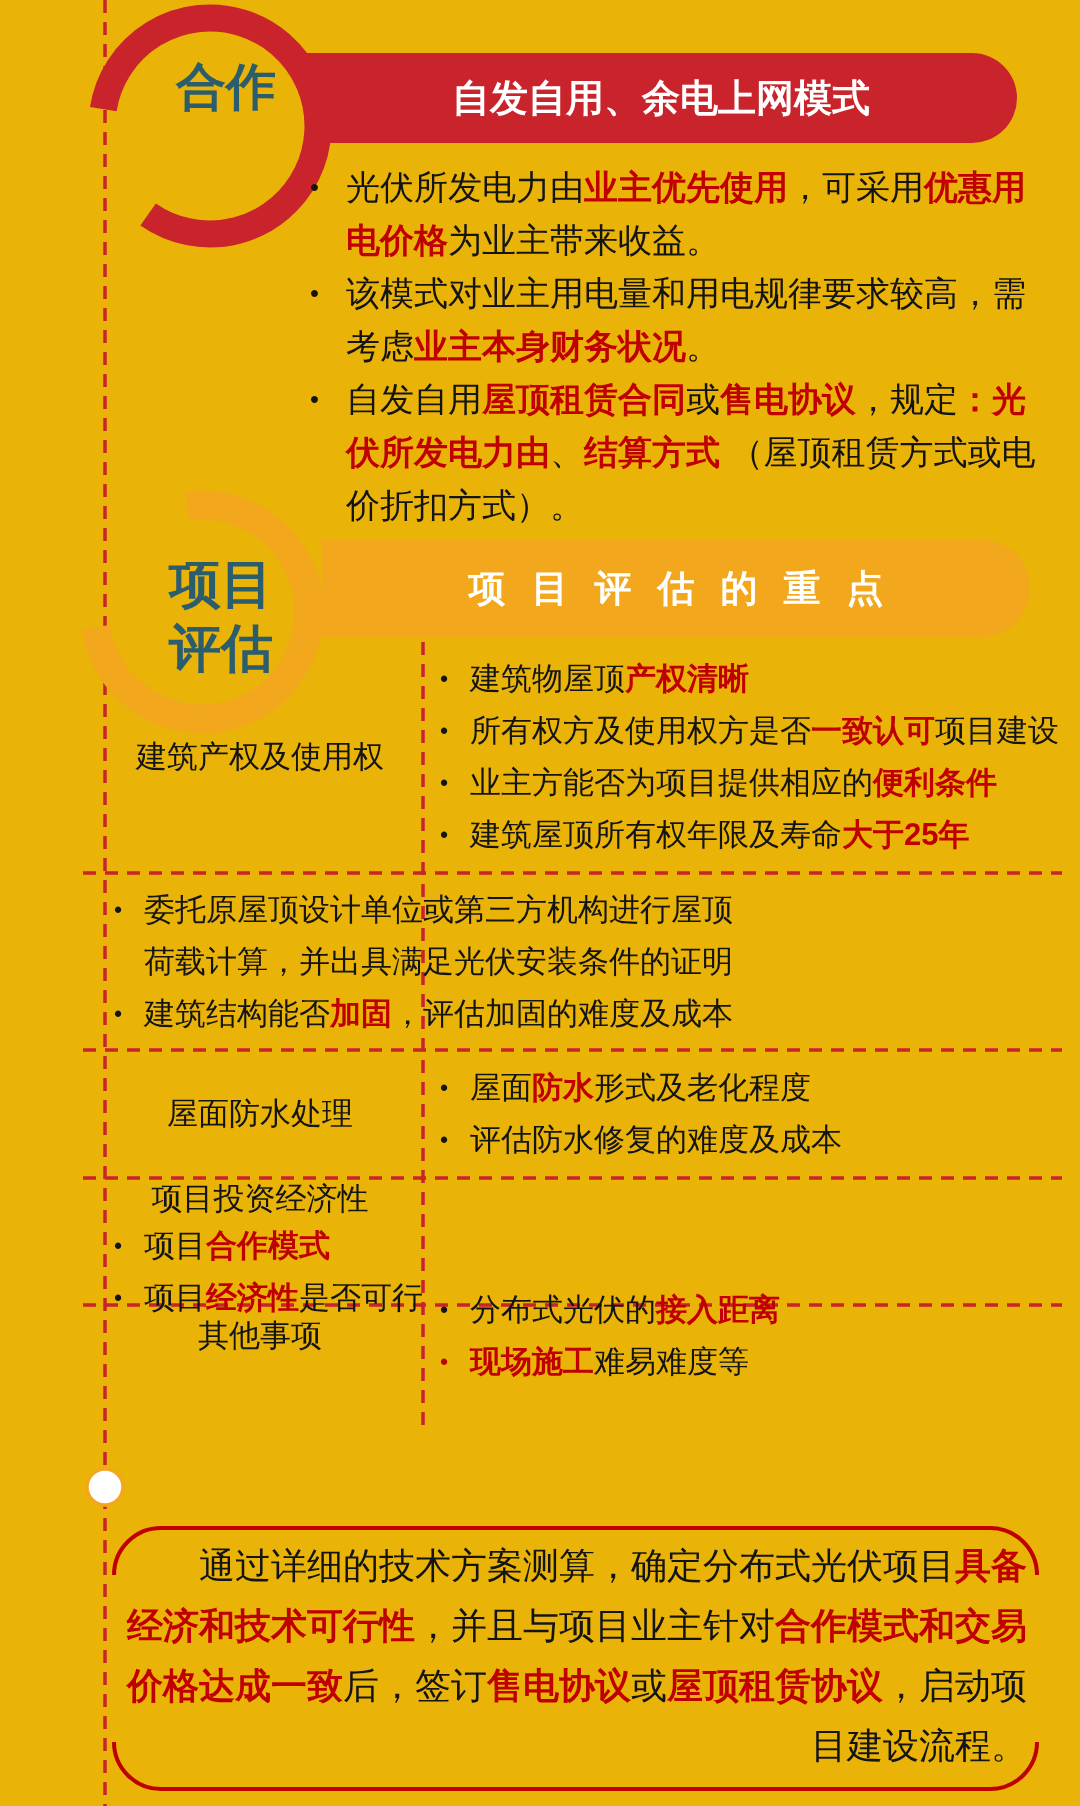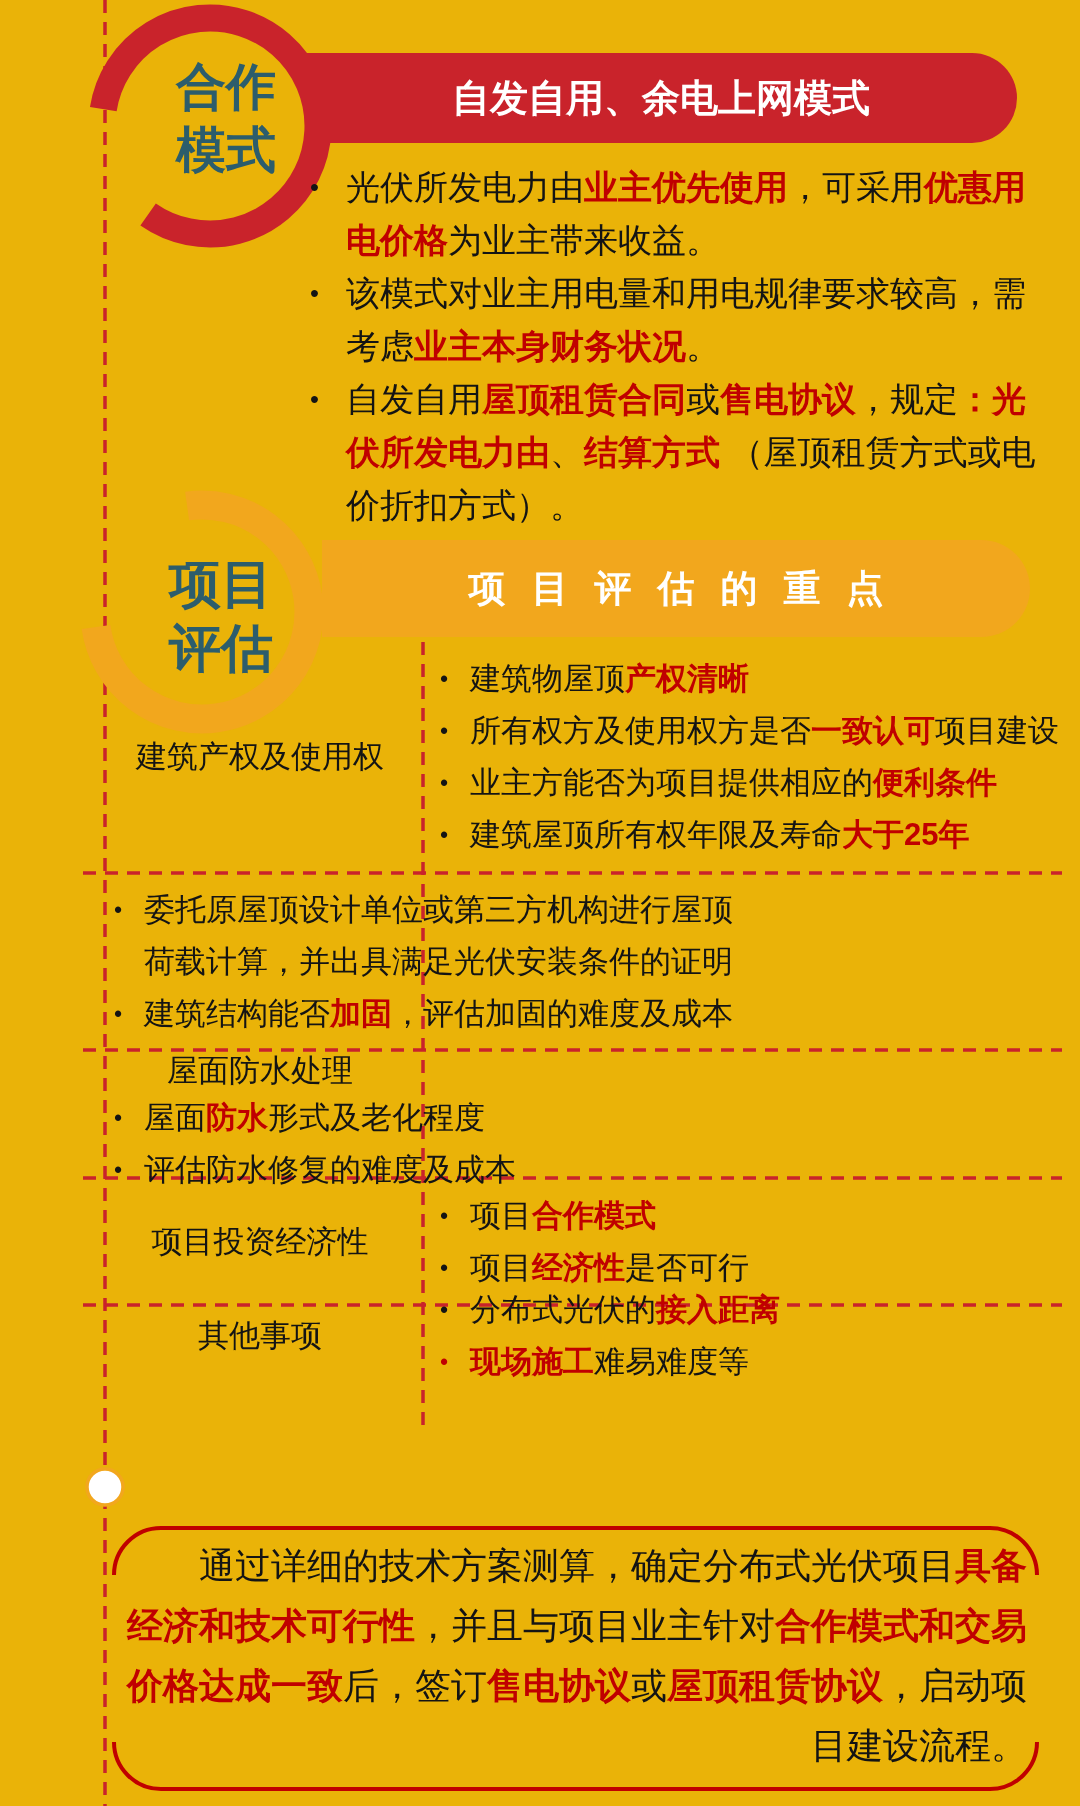--- a/index.html
+++ b/index.html
@@ -37,22 +37,22 @@
 
   .trow{display:flex;align-items:stretch;left:97px;width:965px;}
   .tlabel{width:326px;flex:none;display:flex;align-items:center;justify-content:center;
           font-size:31px;text-align:center;}
   .tbullets{margin-left:17px;flex:1;display:flex;flex-direction:column;justify-content:center;}
   .tbullets .bullet{font-size:31px;line-height:52px;}
   .tbullets .dotcell{width:30px;flex:none;}
   .tbullets .btxt{width:592px;flex:none;}
   .row1{top:640px;height:233px;}
   .row2{top:873px;height:177px;}
-  .row3{top:1050px;height:128px;flex-direction:column;}
-  .row4{top:1178px;height:127px;}
+  .row3{top:1050px;height:128px;}
+  .row4{top:1178px;height:127px;flex-direction:column;}
   .row5{top:1273px;height:125px;}
 
   .heading{left:168px;top:1461px;font-size:38px;font-weight:bold;color:#000;}
   .heading .num{margin-right:20px;}
   .summary{left:122px;top:1536px;width:905px;font-size:36px;line-height:60px;
            text-indent:72px;color:var(--ink);text-align:right;}
 </style>
 </head>
 <body>
 
@@ -67,21 +67,20 @@
     <line class="dash" x1="83" y1="1050" x2="1062" y2="1050"></line>
     <line class="dash" x1="83" y1="1178" x2="1062" y2="1178"></line>
     <line class="dash" x1="83" y1="1305" x2="1062" y2="1305"></line>
     <path class="boxline" d="M 114 1575 A 47 47 0 0 1 161 1528 H 990 A 47 47 0 0 1 1037 1575"></path>
     <path class="boxline" d="M 114 1742 A 47 47 0 0 0 161 1789 H 990 A 47 47 0 0 0 1037 1742"></path>
     <circle class="step-circle" cx="105" cy="1487" r="18"></circle>
   </svg>
 
   <div class="abs badge one">
     <div>合作</div>
-    <div>模式</div>
   </div>
 
   <div class="abs banner red">
     <span>自发自用、余电上网模式</span>
   </div>
 
   <div class="abs bullets-top">
     <div class="bullet">
       <span class="dotcell dot">•</span>
       <span class="btxt"><span>光伏所发电力由</span><span class="hl">业主优先使用</span><span>，可采用</span><span class="hl">优惠用电价格</span><span>为业主带来收益。</span></span>

